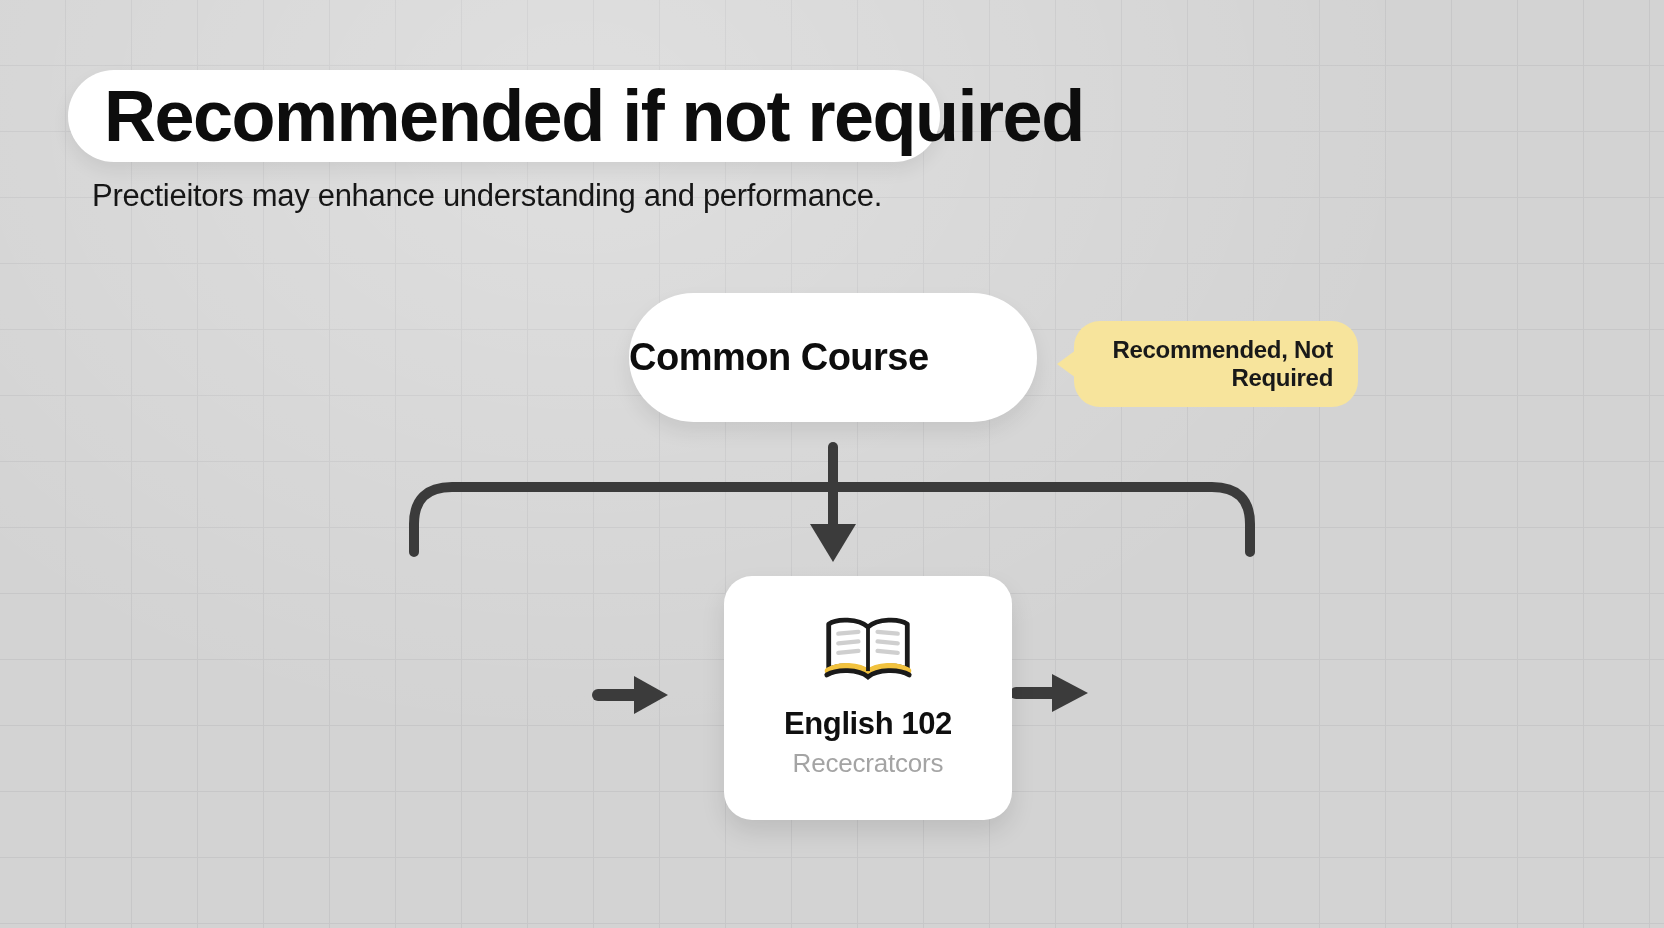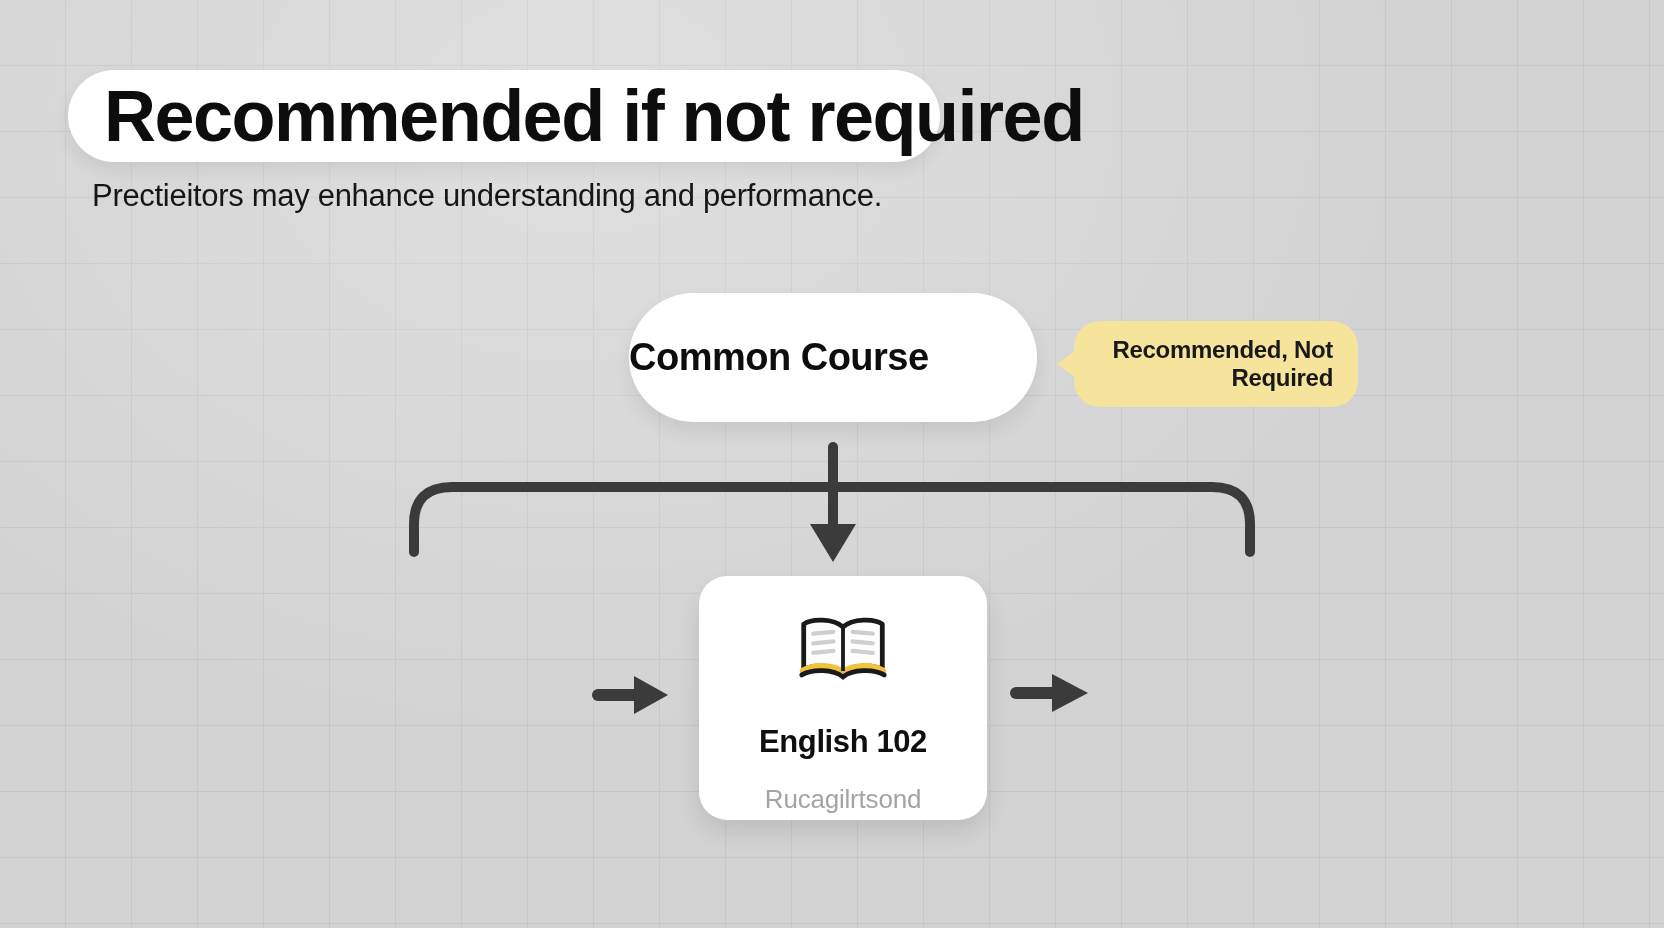--- a/index.html
+++ b/index.html
@@ -79,21 +79,21 @@
   
   .card{
     position:absolute;width:288px;height:244px;top:576px;
     background:var(--card);border-radius:28px;
     display:flex;flex-direction:column;align-items:center;
     padding-top:32px;
     box-shadow:0 12px 24px rgba(0,0,0,0.10);
     z-index:2;
   }
   .card-math{left:272px;}
-  .card-english{left:699px;gap:18px;}
+  .card-english{left:724px;}
   .card-science{left:1106px;}
   .card .icon-wrap{height:84px;display:flex;align-items:center;justify-content:center;}
   .card .card-title{margin-top:14px;font-size:31px;font-weight:700;letter-spacing:-0.4px;color:#0f0f0f;}
   .card .card-subtitle{margin-top:6px;font-size:26px;font-weight:500;color:var(--subtitle-gray);letter-spacing:-0.2px;}
 </style>
 </head>
 <body>
 
 <div class="stage">
 
@@ -143,17 +143,17 @@
           <line x1="17" y1="19" x2="38" y2="17"></line>
           <line x1="17" y1="29" x2="38" y2="27"></line>
           <line x1="17" y1="39" x2="38" y2="37"></line>
           <line x1="58" y1="17" x2="79" y2="19"></line>
           <line x1="58" y1="27" x2="79" y2="29"></line>
           <line x1="58" y1="37" x2="79" y2="39"></line>
         </g>
       </svg>
     </div>
     <div class="card-title">English 102</div>
-    <div class="card-subtitle">Rucagilrtsond</div>
+    <div class="card-subtitle">Rececratcors</div>
   </div>
 
 
 </div>
 
 </body></html>

